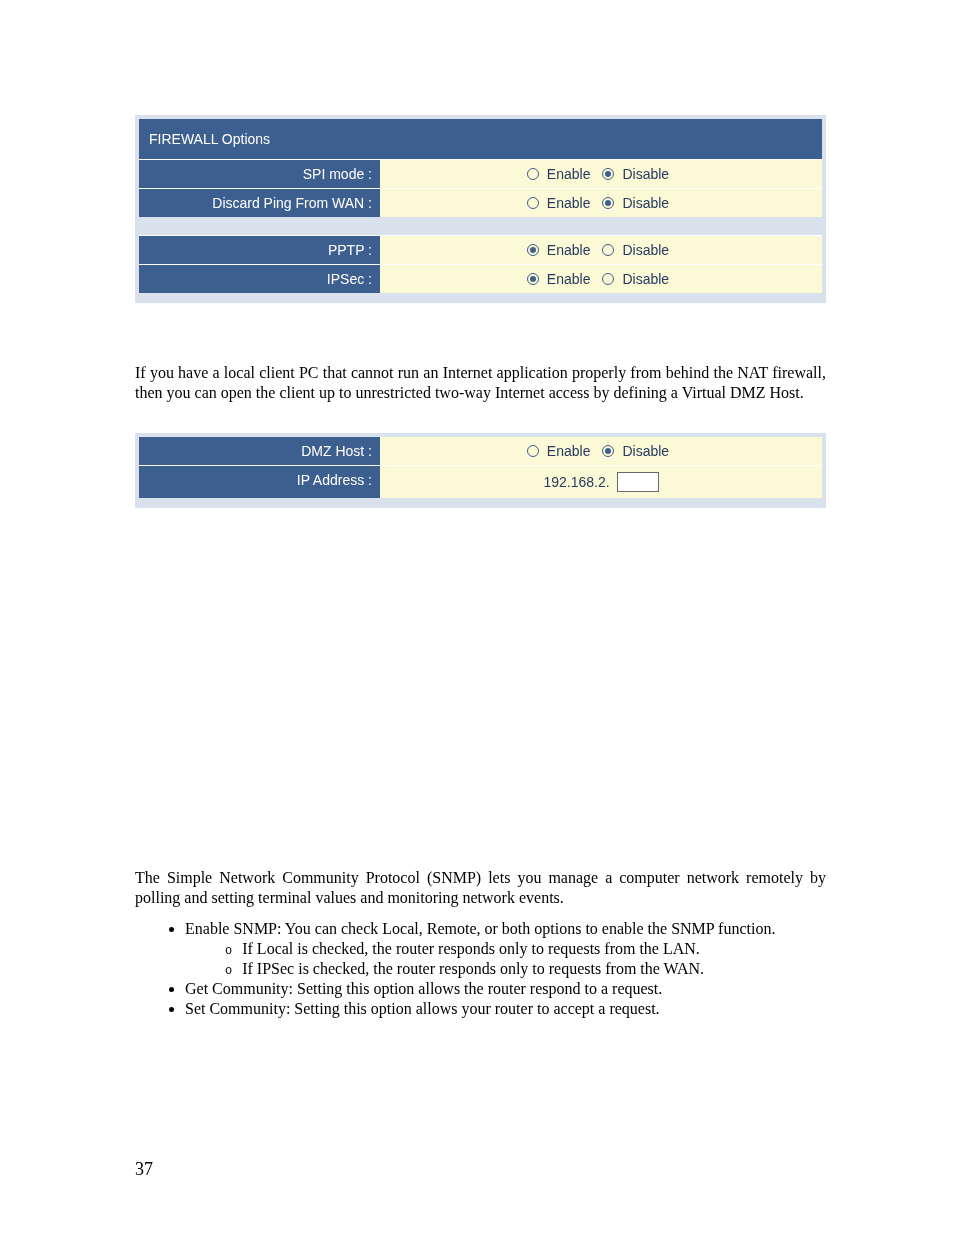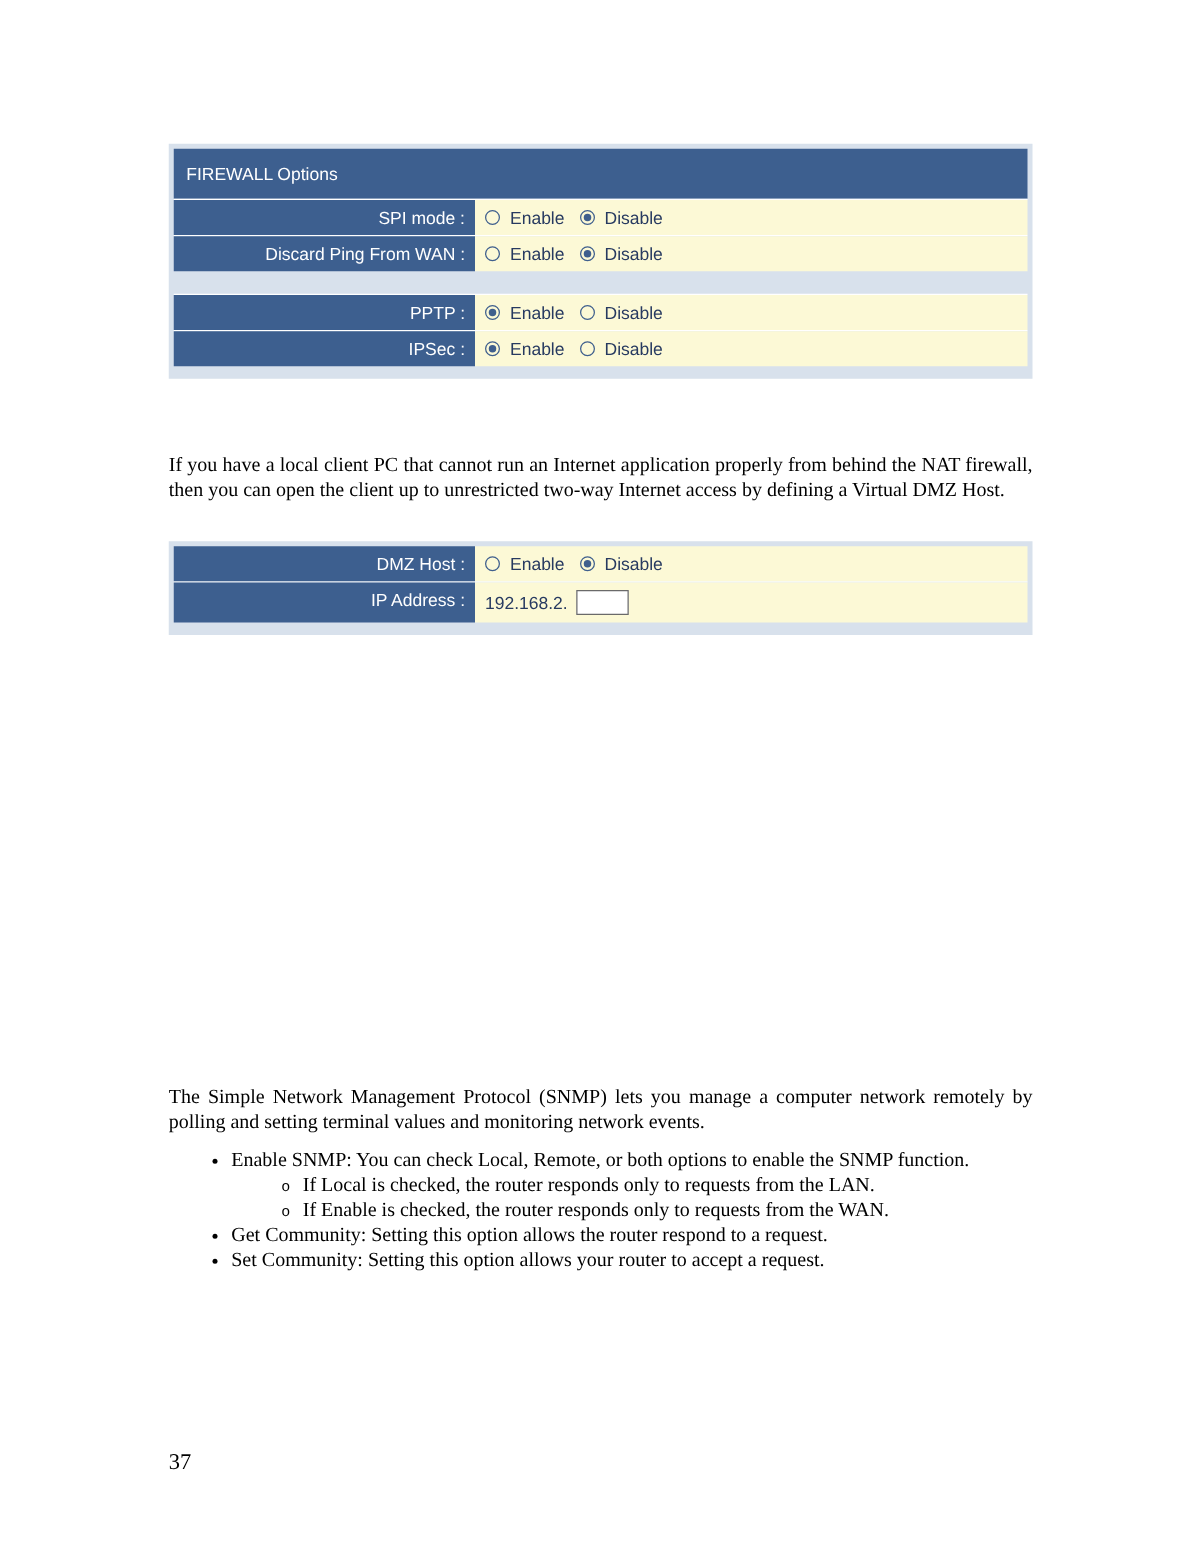--- a/index.html
+++ b/index.html
@@ -46,20 +46,21 @@
     flex: 1;
     background: #fcf9d6;
     color: #273a60;
     font-family: Arial, Helvetica, sans-serif;
     font-size: 14px;
     padding: 6px 8px;
     display: flex;
     align-items: center;
     gap: 6px;
     box-sizing: border-box;
+    justify-content: center;
   }
   .radio {
     display: inline-flex;
     align-items: center;
     justify-content: center;
     width: 12px;
     height: 12px;
     border: 1px solid #3f5f8d;
     border-radius: 50%;
     box-sizing: border-box;
@@ -195,28 +196,28 @@
     </div>
     <div class="row">
       <div class="row-label">IP Address :</div>
       <div class="row-value">
         <span>192.168.2.</span>
         <span class="ip-input" title=""></span>
       </div>
     </div>
   </div>
 
-  <div class="snmp-text">The Simple Network Management Protocol (SNMP) lets you manage a computer network remotely by polling and setting terminal values and monitoring network events.</div>
+  <div class="snmp-text">The Simple Network Community Protocol (SNMP) lets you manage a computer network remotely by polling and setting terminal values and monitoring network events.</div>
 
   <ul class="bullets">
     <li>
       <span>Enable SNMP: You can check Local, Remote, or both options to enable the SNMP function.</span>
       <ul class="sub">
         <li>If Local is checked, the router responds only to requests from the LAN.</li>
-        <li>If Enable is checked, the router responds only to requests from the WAN.</li>
+        <li>If IPSec is checked, the router responds only to requests from the WAN.</li>
       </ul>
     </li>
     <li>Get Community: Setting this option allows the router respond to a request.</li>
     <li>Set Community: Setting this option allows your router to accept a request.</li>
   </ul>
 
   <div class="page-number">37</div>
 </div>
 
 </body></html>

